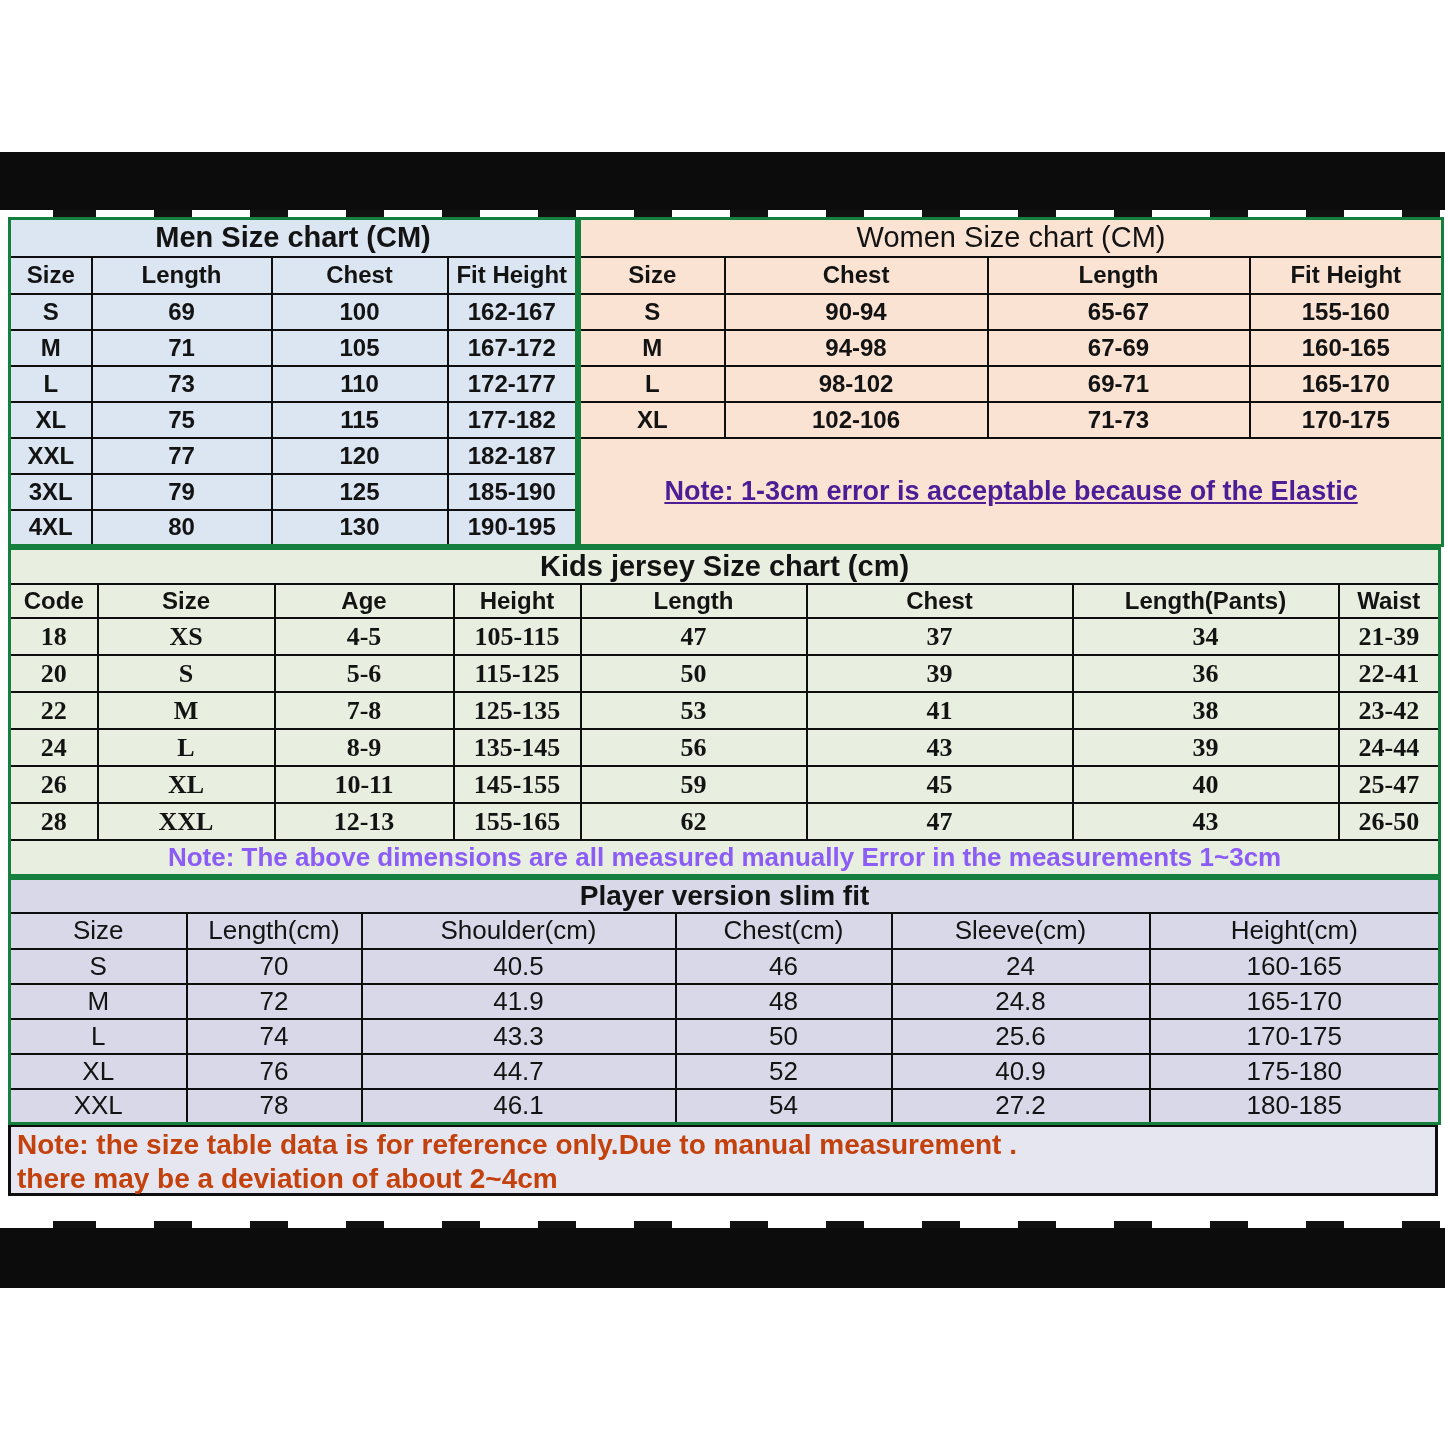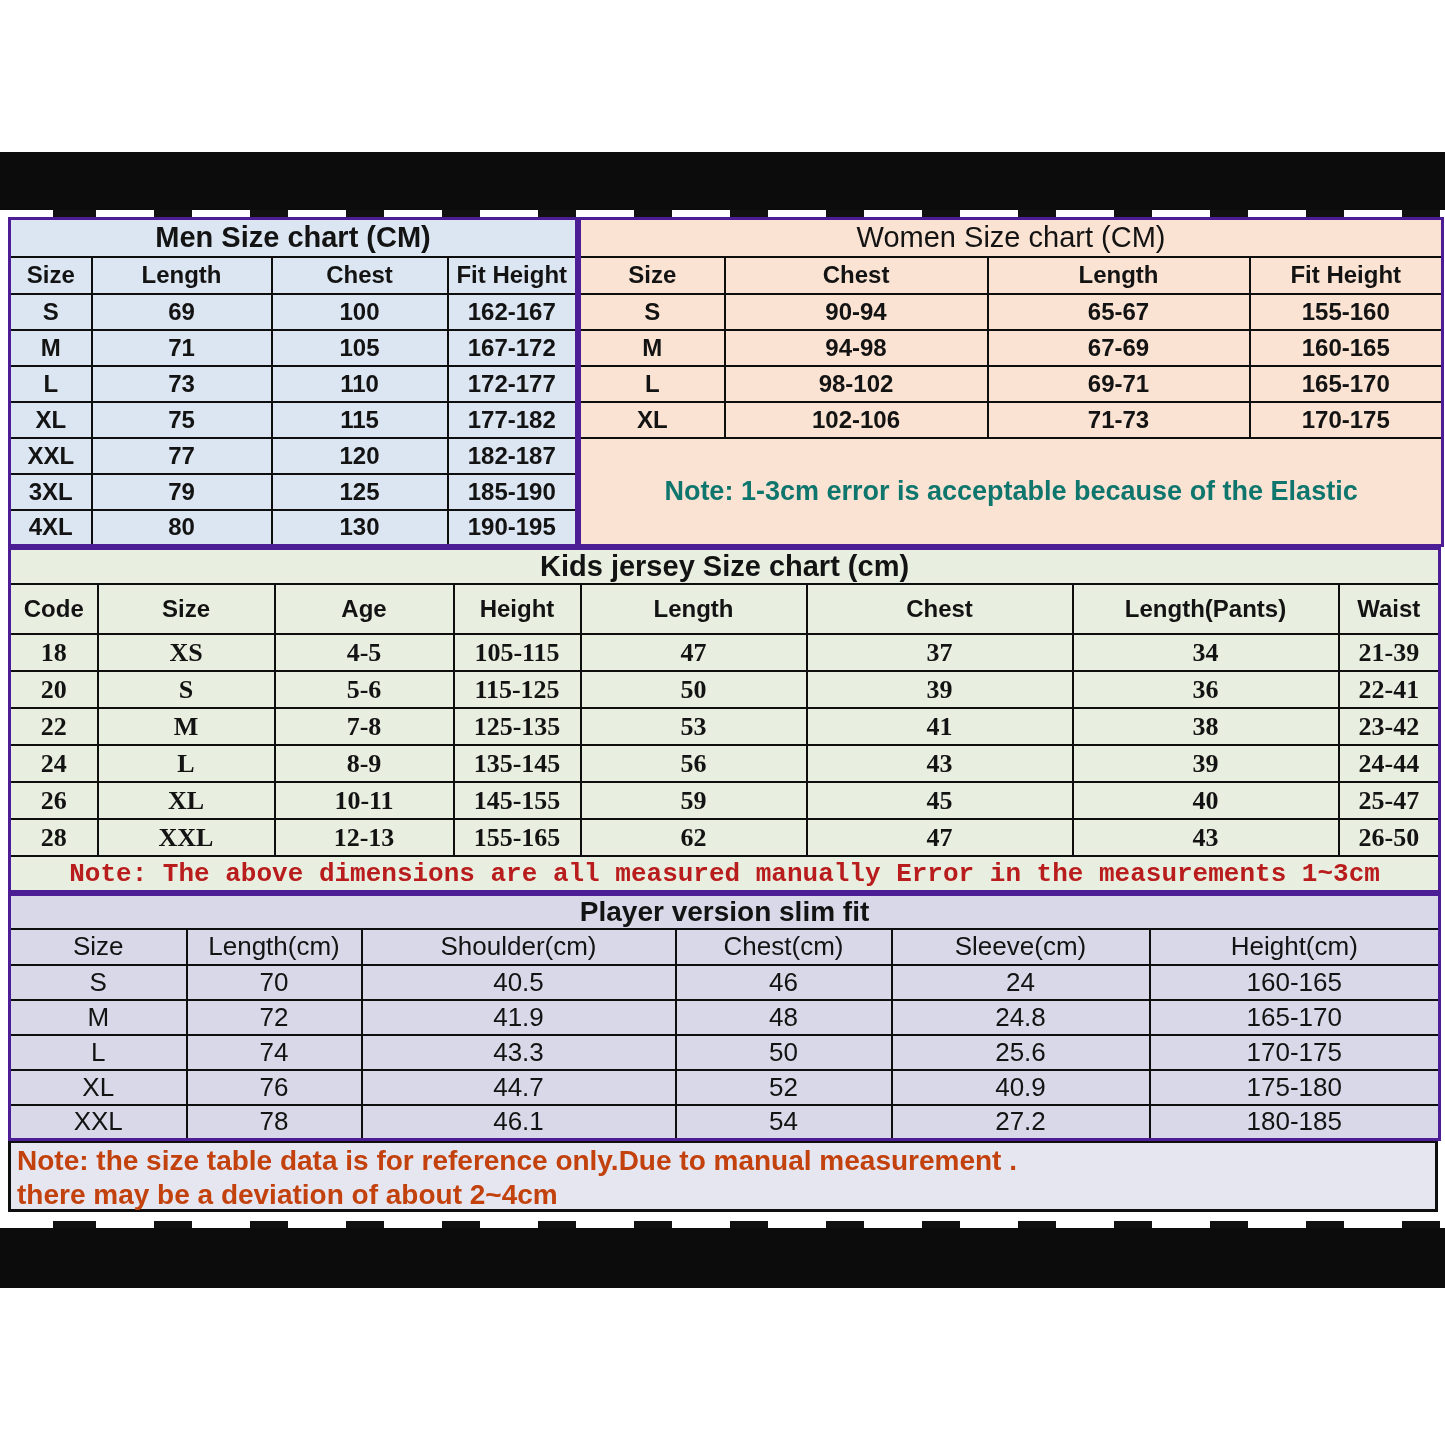--- a/index.html
+++ b/index.html
@@ -25,57 +25,58 @@
   .tickstrip.top-strip { top: 210px; }
   .tickstrip.bottom-strip { top: 1221px; height: 7px; }
   .content {
     position: absolute;
     left: 8px; top: 217px; width: 1430px;
   }
   .row-mw { display: flex; }
   table.tbl {
     border-collapse: collapse;
     table-layout: fixed;
-    border: 3px solid #4c1d95;
+    border: 3px solid #15803d;
   }
   .tbl th, .tbl td {
     border: 2px solid #0e0e0e;
     text-align: center;
     vertical-align: middle;
     overflow: hidden;
     white-space: nowrap;
   }
   
   table.men { width: 567px; background: #dce6f2; }
   table.men .title-row th { font-size: 29px; font-weight: bold; height: 38px; }
   table.men thead tr.head-row th { font-size: 24px; font-weight: bold; height: 37px; }
   table.men tbody td { font-size: 24px; font-weight: bold; height: 36px; }
   
   table.women { width: 863px; background: #fae3d3; }
   table.women .title-row th { font-size: 29px; font-weight: normal; height: 38px; }
   table.women thead tr.head-row th { font-size: 24px; font-weight: bold; height: 37px; }
   table.women tbody td { font-size: 24px; font-weight: bold; height: 36px; }
   table.women .note-row td { height: 108px; }
   .wnote {
-    color: #0f766e;
+    color: #4c1d95;
     font-size: 27px;
     font-weight: bold;
+    text-decoration: underline;
   }
   
   table.kids { width: 1430px; background: #e9efe0; }
   table.kids .title-row th { font-size: 29px; font-weight: bold; height: 31px; }
-  table.kids thead tr.head-row th { font-size: 24px; font-weight: bold; height: 50px; }
+  table.kids thead tr.head-row th { font-size: 24px; font-weight: bold; height: 34px; }
   table.kids tbody td {
     font-family: "Liberation Serif", serif;
     font-size: 26px; font-weight: bold; height: 37px;
   }
   table.kids .note-row td { height: 35px; }
   .knote {
-    color: #b91c1c;
-    font-family: Liberation Mono, monospace;
+    color: #8b5cf6;
+    font-family: Liberation Sans, sans-serif;
     font-size: 26px;
     font-weight: bold;
   }
   
   table.player { width: 1430px; background: #d8d8e8; }
   table.player .title-row th { font-size: 28px; font-weight: bold; height: 34px; }
   table.player thead tr.head-row th { font-size: 26px; font-weight: normal; height: 36px; }
   table.player tbody td { font-size: 26px; font-weight: normal; height: 35px; }
   
   .footer-note {

